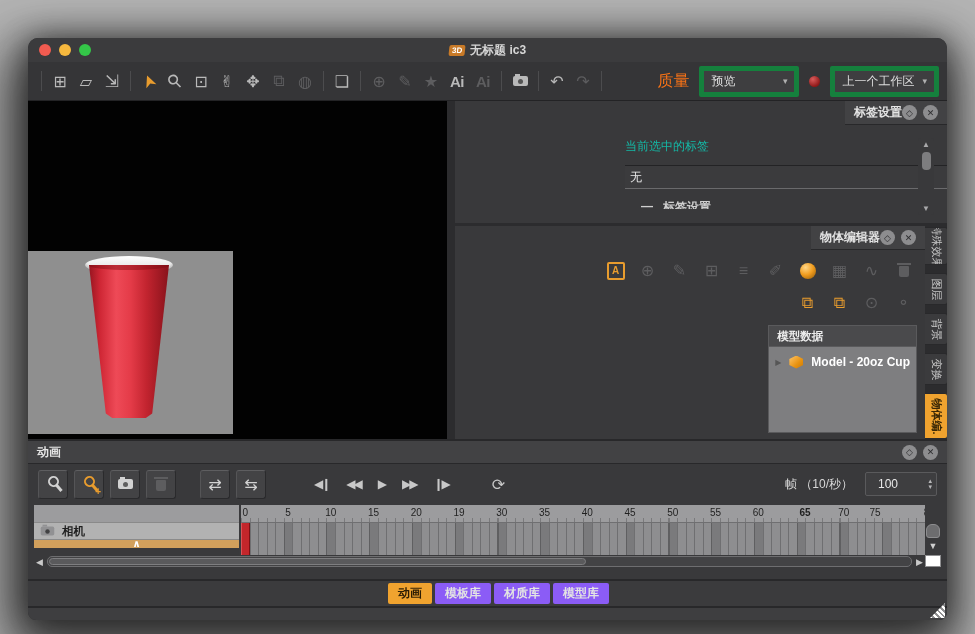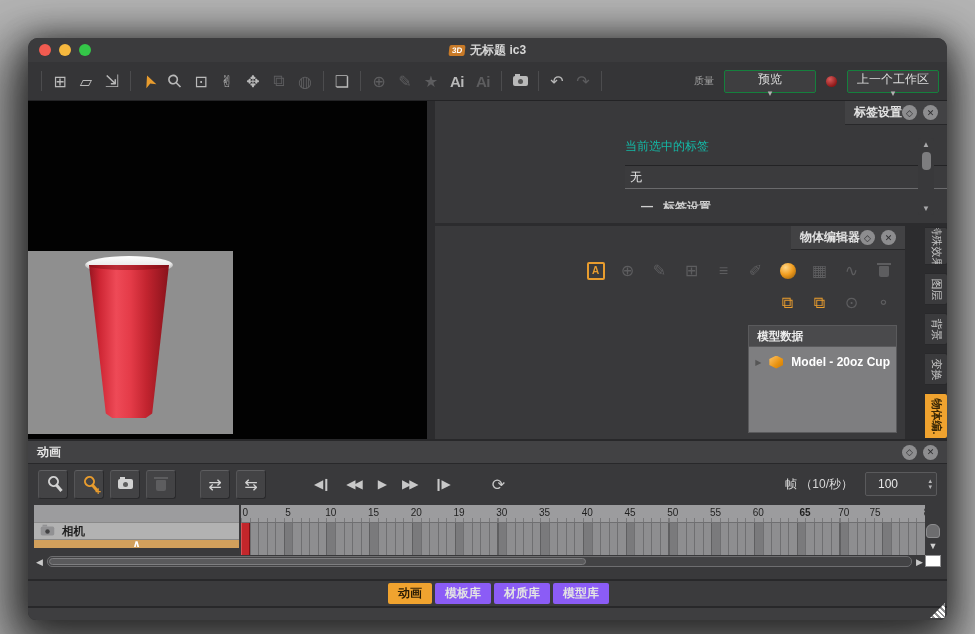--- a/index.html
+++ b/index.html
@@ -21,23 +21,23 @@
   .tb-icons{display:flex;align-items:center;}
   .tbi{width:26px;height:26px;display:flex;align-items:center;justify-content:center;font-size:16px;color:#b9b9b9;position:relative;}
   .tbi.disabled{color:#5d5d5f;}
   .tbi.active{color:#e89c2e;}
   .tbi.text .g{font-size:15px;font-weight:bold;letter-spacing:-.5px;}
   .tb-sep{width:1px;height:20px;background:#4c4c4e;margin:0 5px;}
   [data-name="select-tool-icon"] .g{transform:rotate(-112deg);font-size:17px;}
   [data-name="zoom-tool-icon"] .g{transform:rotate(-45deg);font-size:18px;}
   [data-name="save-file-icon"] .g{font-size:17px;}
   .tb-right{margin-left:auto;display:flex;align-items:center;gap:10px;}
-  .tb-label{color:#a3a3a3;font-size:10px;}
-  .dropdown{min-width:76px;height:21px;background:#3e3e40;border:1px solid #15803d;border-radius:2px;color:#ddd;
-    font-size:12px;display:flex;align-items:center;justify-content:space-between;padding:0 7px;flex-direction:column;}
+  .tb-label{color:#f97316;font-size:16px;}
+  .dropdown{min-width:76px;height:21px;background:#3e3e40;border:5px solid #15803d;border-radius:2px;color:#ddd;
+    font-size:12px;display:flex;align-items:center;justify-content:space-between;padding:0 7px;gap:8px;}
   .dd-arrow{font-size:9px;color:#b0b0b0;}
   .rec{width:11px;height:11px;border-radius:50%;background:radial-gradient(circle at 35% 30%,#d95b5b,#8d1717 72%);}
   
   .shape-cam{display:inline-block;width:15px;height:10px;border-radius:2px;background:currentColor;position:relative;}
   .shape-cam::before{content:"";position:absolute;left:2px;top:-2px;width:5px;height:2px;background:currentColor;}
   .shape-cam::after{content:"";position:absolute;left:5px;top:2.5px;width:5px;height:5px;border-radius:50%;background:rgba(0,0,0,.55);}
   .shape-trash{display:inline-block;width:10px;height:11px;background:currentColor;border-radius:1px 1px 2px 2px;position:relative;margin-top:2px;}
   .shape-trash::before{content:"";position:absolute;top:-3px;left:-2px;right:-2px;height:2px;background:currentColor;}
   .shape-key{display:inline-block;width:7px;height:7px;border:2.5px solid currentColor;border-radius:50%;position:relative;transform:rotate(-40deg);margin-bottom:6px;}
   .shape-key::after{content:"";position:absolute;left:2px;top:8px;width:2.5px;height:8px;background:currentColor;}
@@ -72,21 +72,21 @@
   .lp-field{display:block;margin-top:10px;width:312px;background:#3b3b3d;border:none;
     border-top:1px solid #232325;border-bottom:1px solid #6a6a6c;color:#e8e8e8;font-size:12px;padding:4px 5px;outline:none;
     font-family:inherit;}
   .lp-section{margin-top:10px;margin-left:16px;height:10px;overflow:hidden;color:#cfcfcf;font-size:12px;display:flex;gap:10px;font-weight:bold;}
   .vscroll{position:absolute;right:13px;top:13px;bottom:8px;width:16px;border:1px solid #55555
 7;border-radius:3px;display:flex;flex-direction:column;align-items:center;padding:2px 0;background:#39393b;}
   .vs-arrow{font-size:8px;color:#a8a8aa;line-height:9px;}
   .vs-thumb{width:9px;height:18px;background:#7d7d7f;border-radius:4px;margin-top:3px;}
   .vs-space{flex:1;}
   
-  .right-row{flex:1;display:flex;min-height:0;gap:20px;}
+  .right-row{flex:1;display:flex;min-height:0;}
   .editor-panel{width:470px;flex:0 0 auto;}
   .oe-tools{display:flex;gap:9px;padding:9px 10px 0 10px;}
   .oe-tools .tbi{width:23px;height:23px;font-size:16px;}
   .model-block{margin:11px 8px 0 8px;border-radius:13px;}
   .mb-header{height:20px;background:#4a4a4c;border:1px solid #5a5a5c;border-bottom:none;color:#ececec;
     font-size:11.5px;font-weight:bold;display:flex;align-items:center;padding:0 8px;}
   .mb-list{height:80px;background:#7e7e80;border:1px solid #5a5a5c;padding-top:5px;overflow:hidden;}
   .tree-row{display:flex;align-items:center;gap:8px;padding:3px 6px;color:#fff;font-size:12px;font-weight:bold;}
   .tree-arrow{color:#565656;font-size:8px;}
   .cube{display:inline-block;width:14px;height:13px;background:linear-gradient(135deg,#ffc568,#e8920f 60%,#c97a08);

